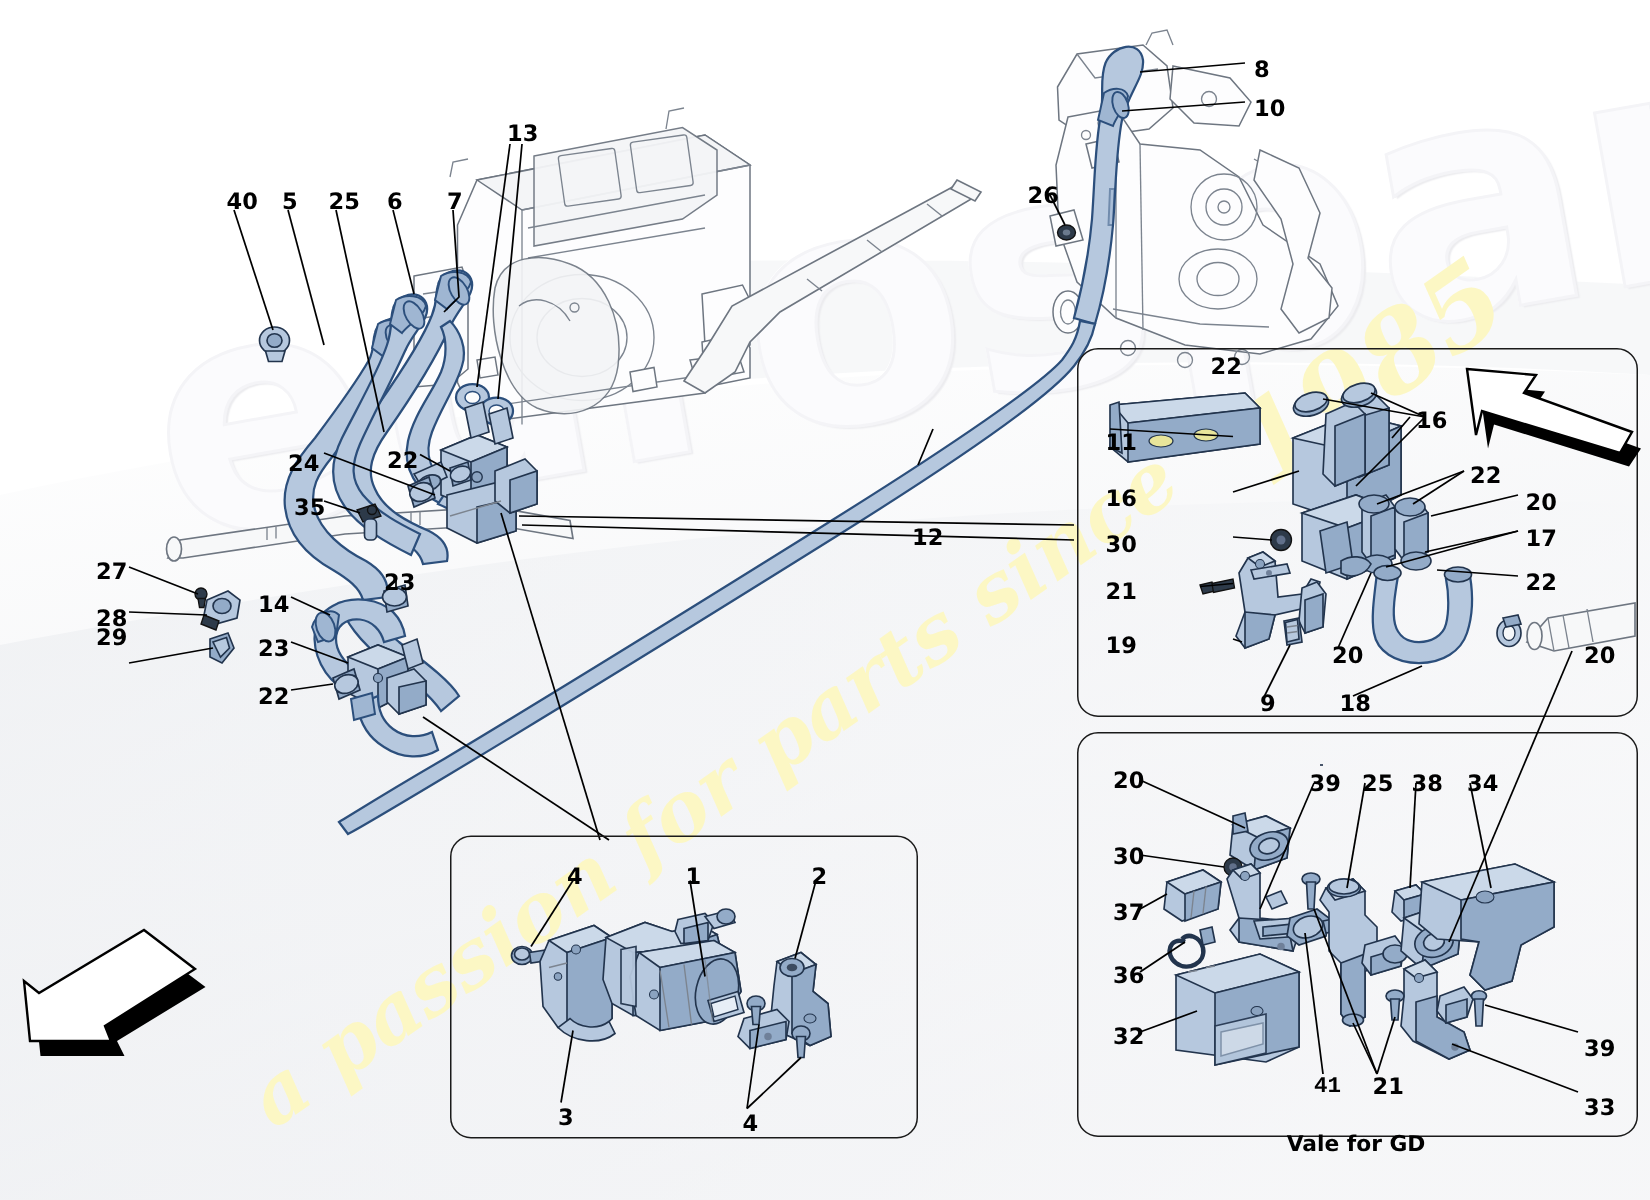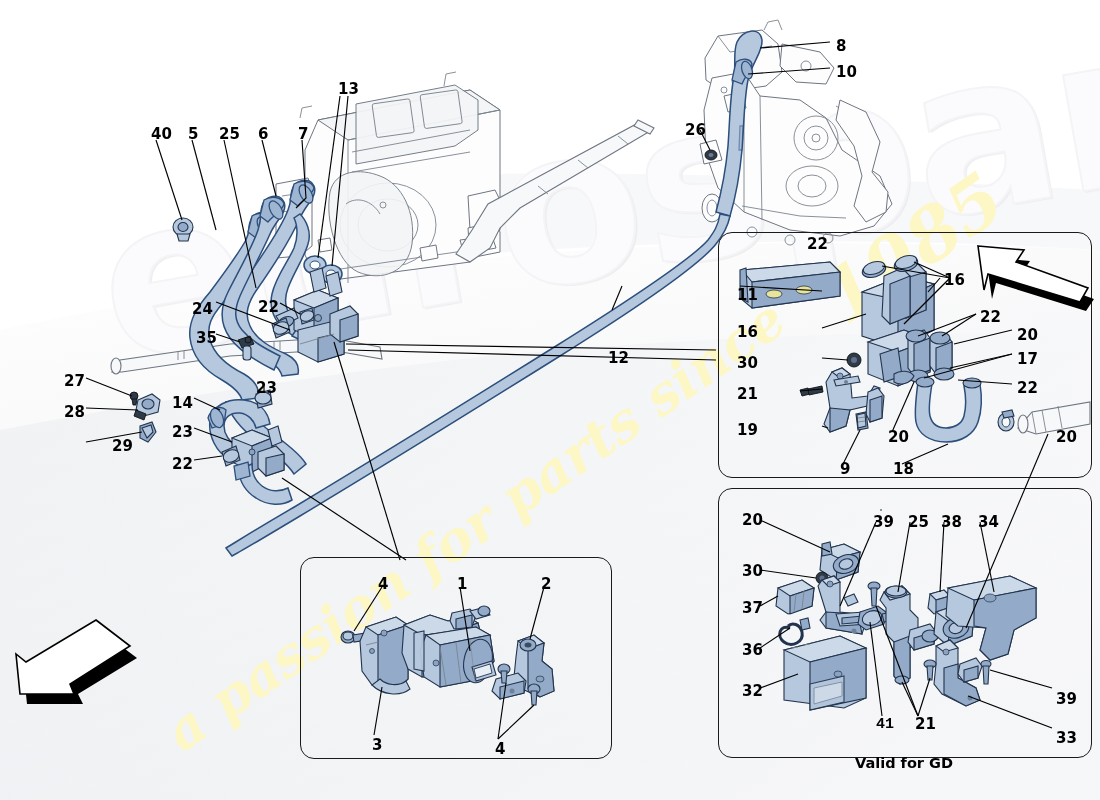--- a/index.html
+++ b/index.html
@@ -668,21 +668,21 @@
       <div class="lbl" style="left: 188px; top: 127px;">5</div>
       <div class="lbl" style="left: 219px; top: 127px;">25</div>
       <div class="lbl" style="left: 258px; top: 127px;">6</div>
       <div class="lbl" style="left: 298px; top: 127px;">7</div>
       <div class="lbl" style="left: 338px; top: 82px;">13</div>
       <div class="lbl" style="left: 192px; top: 302px;">24</div>
       <div class="lbl" style="left: 258px; top: 300px;">22</div>
       <div class="lbl" style="left: 196px; top: 331px;">35</div>
       <div class="lbl" style="left: 64px; top: 374px;">27</div>
       <div class="lbl" style="left: 64px; top: 405px;">28</div>
-      <div class="lbl" style="left: 64px; top: 439px; margin-left: 48px;">29</div>
+      <div class="lbl" style="left: 64px; top: 418px;">29</div>
       <div class="lbl" style="left: 172px; top: 396px;">14</div>
       <div class="lbl" style="left: 256px; top: 381px;">23</div>
       <div class="lbl" style="left: 172px; top: 425px;">23</div>
       <div class="lbl" style="left: 172px; top: 457px;">22</div>
       <div class="lbl" style="left: 608px; top: 315px; margin-top: 36px;">12</div>
       <div class="lbl" style="left: 685px; top: 123px;">26</div>
       <div class="lbl" style="left: 836px; top: 39px;">8</div>
       <div class="lbl" style="left: 836px; top: 65px;">10</div>
       <div class="lbl" style="left: 807px; top: 237px;">22</div>
       <div class="lbl" style="left: 737px; top: 288px;">11</div>
@@ -712,15 +712,15 @@
       <div class="lbl" style="left: 1056px; top: 731px; text-align: center;">33</div>
       <div class="lbl" style="left: 876px; top: 717px; font-family: Liberation Mono, monospace;">41</div>
       <div class="lbl" style="left: 915px; top: 717px;">21</div>
       <div class="lbl" style="left: 378px; top: 577px;">4</div>
       <div class="lbl" style="left: 457px; top: 577px;">1</div>
       <div class="lbl" style="left: 541px; top: 577px;">2</div>
       <div class="lbl" style="left: 372px; top: 738px;">3</div>
       <div class="lbl" style="left: 495px; top: 742px;">4</div>
     </div>
 
-  <div class="note" style="left:718px; top:755px; width:372px;">Valid for GD</div>
+  <div class="note" style="left:718px; top:755px; width:372px;">Vale for GD</div>
 
 </div>
 
 </body></html>

